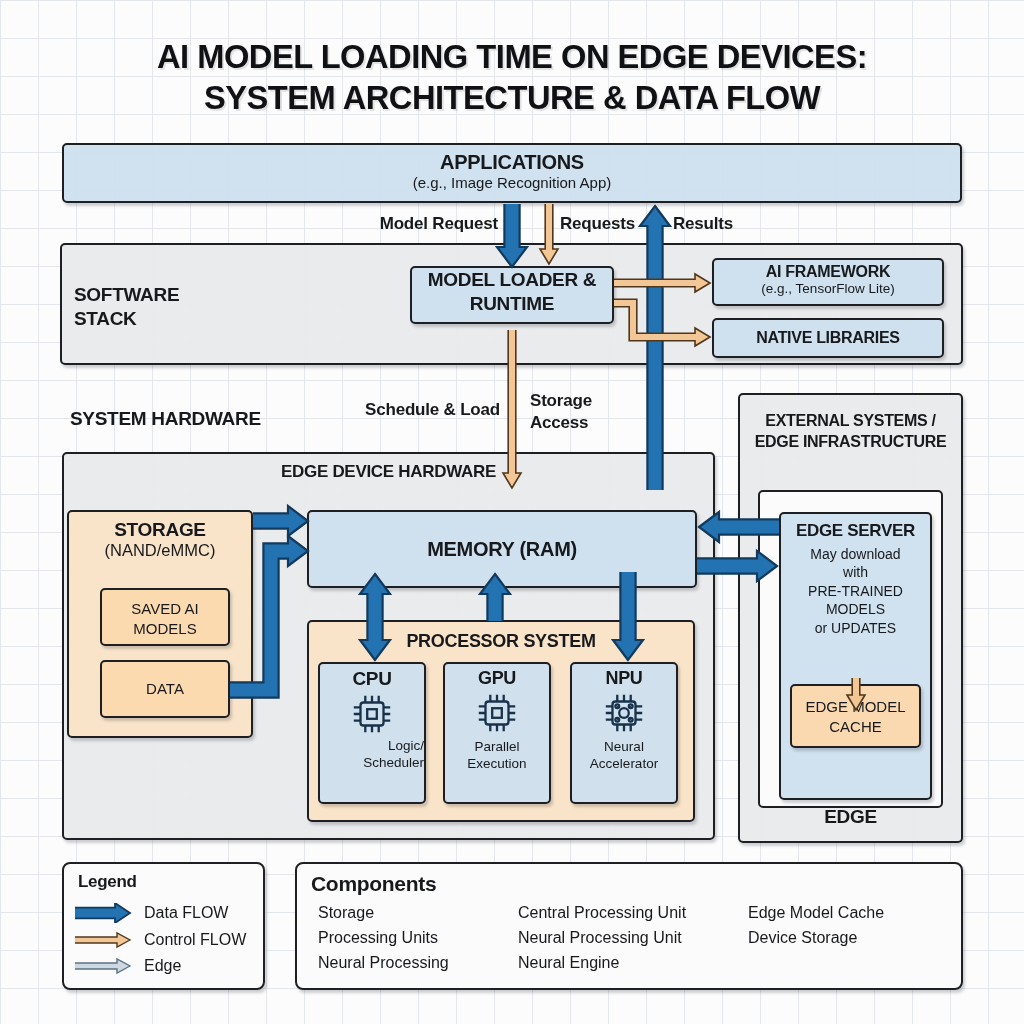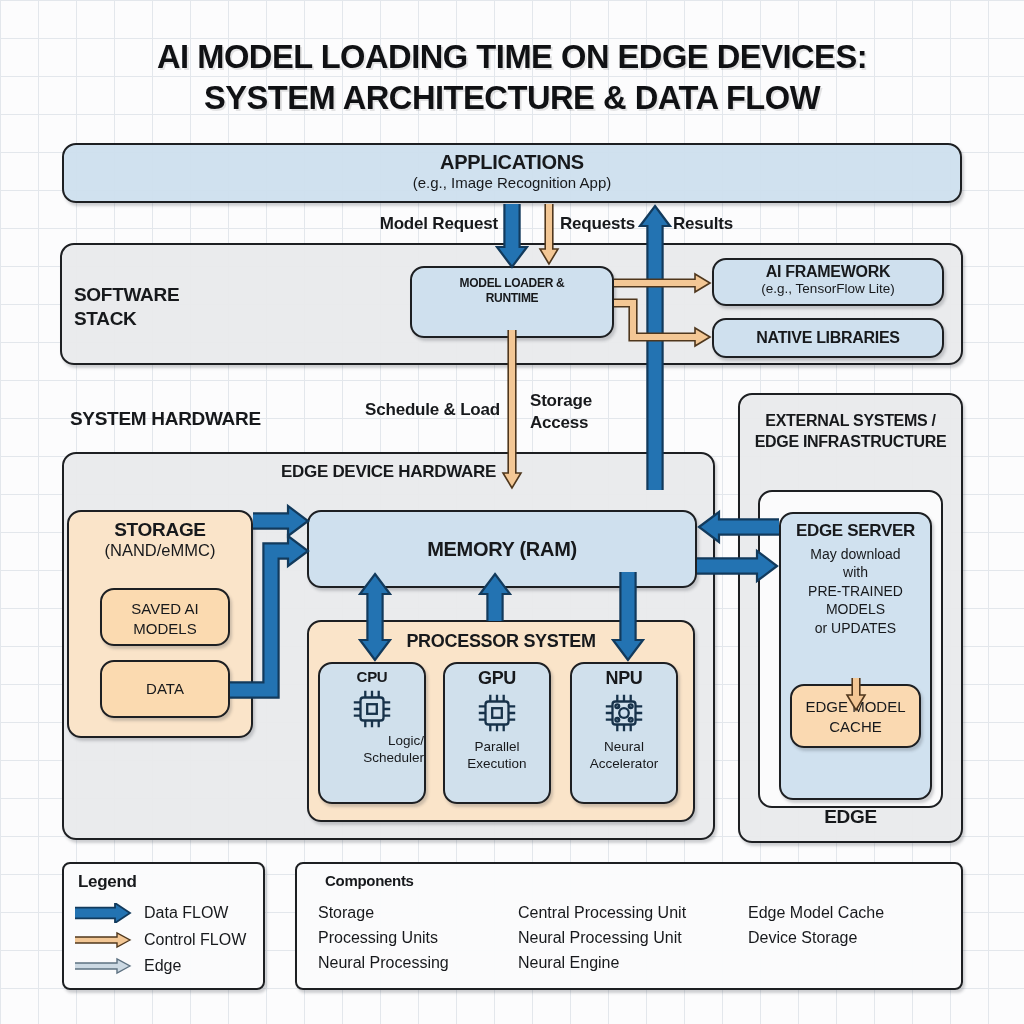--- a/index.html
+++ b/index.html
@@ -8,21 +8,21 @@
     font-family:"Liberation Sans", sans-serif; color:#17191c;
     background-color:#fcfcfd;
     background-image:
       linear-gradient(#e3e7ec 1px, transparent 1px),
       linear-gradient(90deg, #e3e7ec 1px, transparent 1px);
     background-size:38px 38px;
   }
   .abs{position:absolute; box-sizing:border-box;}
   .box{
     position:absolute; box-sizing:border-box;
-    border:2px solid #1d1f22; border-radius:14px;
+    border:2px solid #1d1f22; border-radius:5px;
     box-shadow:2px 3px 3px rgba(40,45,55,0.22);
   }
   .blue{background:rgba(205,223,238,0.95);}
   .gray{background:rgba(233,234,236,0.94);}
   .tan{background:rgba(251,228,199,0.95);}
   .tan2{background:rgba(251,217,174,0.97);}
   .white{background:rgba(251,251,252,0.97);}
   .noshadow{box-shadow:none;}
   .hd{font-weight:700; letter-spacing:-0.3px;}
   .center{text-align:center;}
@@ -55,21 +55,21 @@
     <div class="center" style="font-size:15px;">(e.g., Image Recognition App)</div>
   </div>
 
   <div class="flowlabel" style="left:330px; top:214px; width:168px; text-align:right;">Model Request</div>
   <div class="flowlabel" style="left:560px; top:214px;">Requests</div>
   <div class="flowlabel" style="left:673px; top:214px;">Results</div>
 
   <div class="box gray" style="left:60px; top:243px; width:903px; height:122px;"></div>
   <div class="abs hd preline" style="left:74px; top:283px; font-size:19px; line-height:1.25;">SOFTWARE
 STACK</div>
-  <div class="box blue center preline hd" style="left:410px; top:266px; width:204px; height:72px; font-size:12px; padding-top:8px; line-height:1.25;">MODEL LOADER &amp;
+  <div class="box blue center preline hd" style="left:410px; top:266px; width:204px; height:58px; font-size:19px; line-height:1.25;">MODEL LOADER &amp;
 RUNTIME</div>
   <div class="box blue" style="left:712px; top:258px; width:232px; height:48px;">
     <div class="center hd" style="font-size:16px; margin-top:3px;">AI FRAMEWORK</div>
     <div class="center" style="font-size:13.5px;">(e.g., TensorFlow Lite)</div>
   </div>
   <div class="box blue center hd" style="left:712px; top:318px; width:232px; height:40px; font-size:16px; line-height:36px;">NATIVE LIBRARIES</div>
 
   <div class="abs hd" style="left:70px; top:408px; font-size:19px;">SYSTEM HARDWARE</div>
   <div class="flowlabel" style="left:340px; top:400px; width:160px; text-align:right;">Schedule &amp; Load</div>
   <div class="flowlabel preline" style="left:530px; top:390px; line-height:1.3;">Storage
@@ -87,21 +87,21 @@
 MODELS</div>
   <div class="box tan2 center" style="left:100px; top:660px; width:130px; height:58px; font-size:15px; line-height:54px;">DATA</div>
 
   <div class="box blue center hd" style="left:307px; top:492px; width:390px; height:78px; font-size:20px; line-height:74px;margin-top:18px;">MEMORY (RAM)</div>
 
   <div class="box tan" style="left:307px; top:620px; width:388px; height:202px;">
     <div class="center hd" style="font-size:18px; margin-top:9px;">PROCESSOR SYSTEM</div>
   </div>
 
   <div class="box blue" style="left:318px; top:662px; width:108px; height:142px;">
-    <div class="center hd" style="font-size:15px; margin-top:4px;">CPU</div>
+    <div class="center hd" style="font-size:19px; margin-top:4px;">CPU</div>
     <svg width="46" height="46" viewBox="0 0 48 48" style="display:block; margin:1px auto 0;">
       <g stroke="#17324a" stroke-width="2.4" fill="none">
         <path d="M17 12V5 M24 12V5 M31 12V5 M17 36v7 M24 36v7 M31 36v7 M12 17H5 M12 24H5 M12 31H5 M36 17h7 M36 24h7 M36 31h7"></path>
         <rect x="12" y="12" width="24" height="24" rx="3"></rect>
         <rect x="19" y="19" width="10" height="10"></rect>
       </g>
     </svg>
     <div class="center preline" style="font-size:13.5px; line-height:1.25; margin-top:1px;text-align:right;">Logic/
 Scheduler</div>
   </div>
@@ -176,21 +176,21 @@
   <div class="legend-row" style="left:72px; top:955px;">
     <svg id="legend-arrow-2" width="64" height="20">
         <path d="M3 10 L48 10" fill="none" stroke="#5d7181" stroke-width="7.3" stroke-linejoin="miter"></path>
         <polygon points="58,10 45,17 45,3" fill="#ccd9e3" stroke="#5d7181" stroke-width="1.4" stroke-linejoin="miter"></polygon>
         <path d="M3 10 L48 10" fill="none" stroke="#ccd9e3" stroke-width="4.5" stroke-linejoin="miter"></path>
       </svg>
     <span class="lbl">Edge</span>
   </div>
 
   <div class="box white" style="left:295px; top:862px; width:668px; height:128px; border-radius:8px;">
-    <div class="hd" style="font-size:15px; margin:8px 0 0 28px;">Components</div>
+    <div class="hd" style="font-size:21px; margin:8px 0 0 14px;">Components</div>
   </div>
   <div class="comp-col" style="left:318px; top:900px;">
     <div>Storage</div>
     <div>Processing Units</div>
     <div>Neural Processing</div>
   </div>
   <div class="comp-col" style="left:518px; top:900px;">
     <div>Central Processing Unit</div>
     <div>Neural Processing Unit</div>
     <div>Neural Engine</div>

